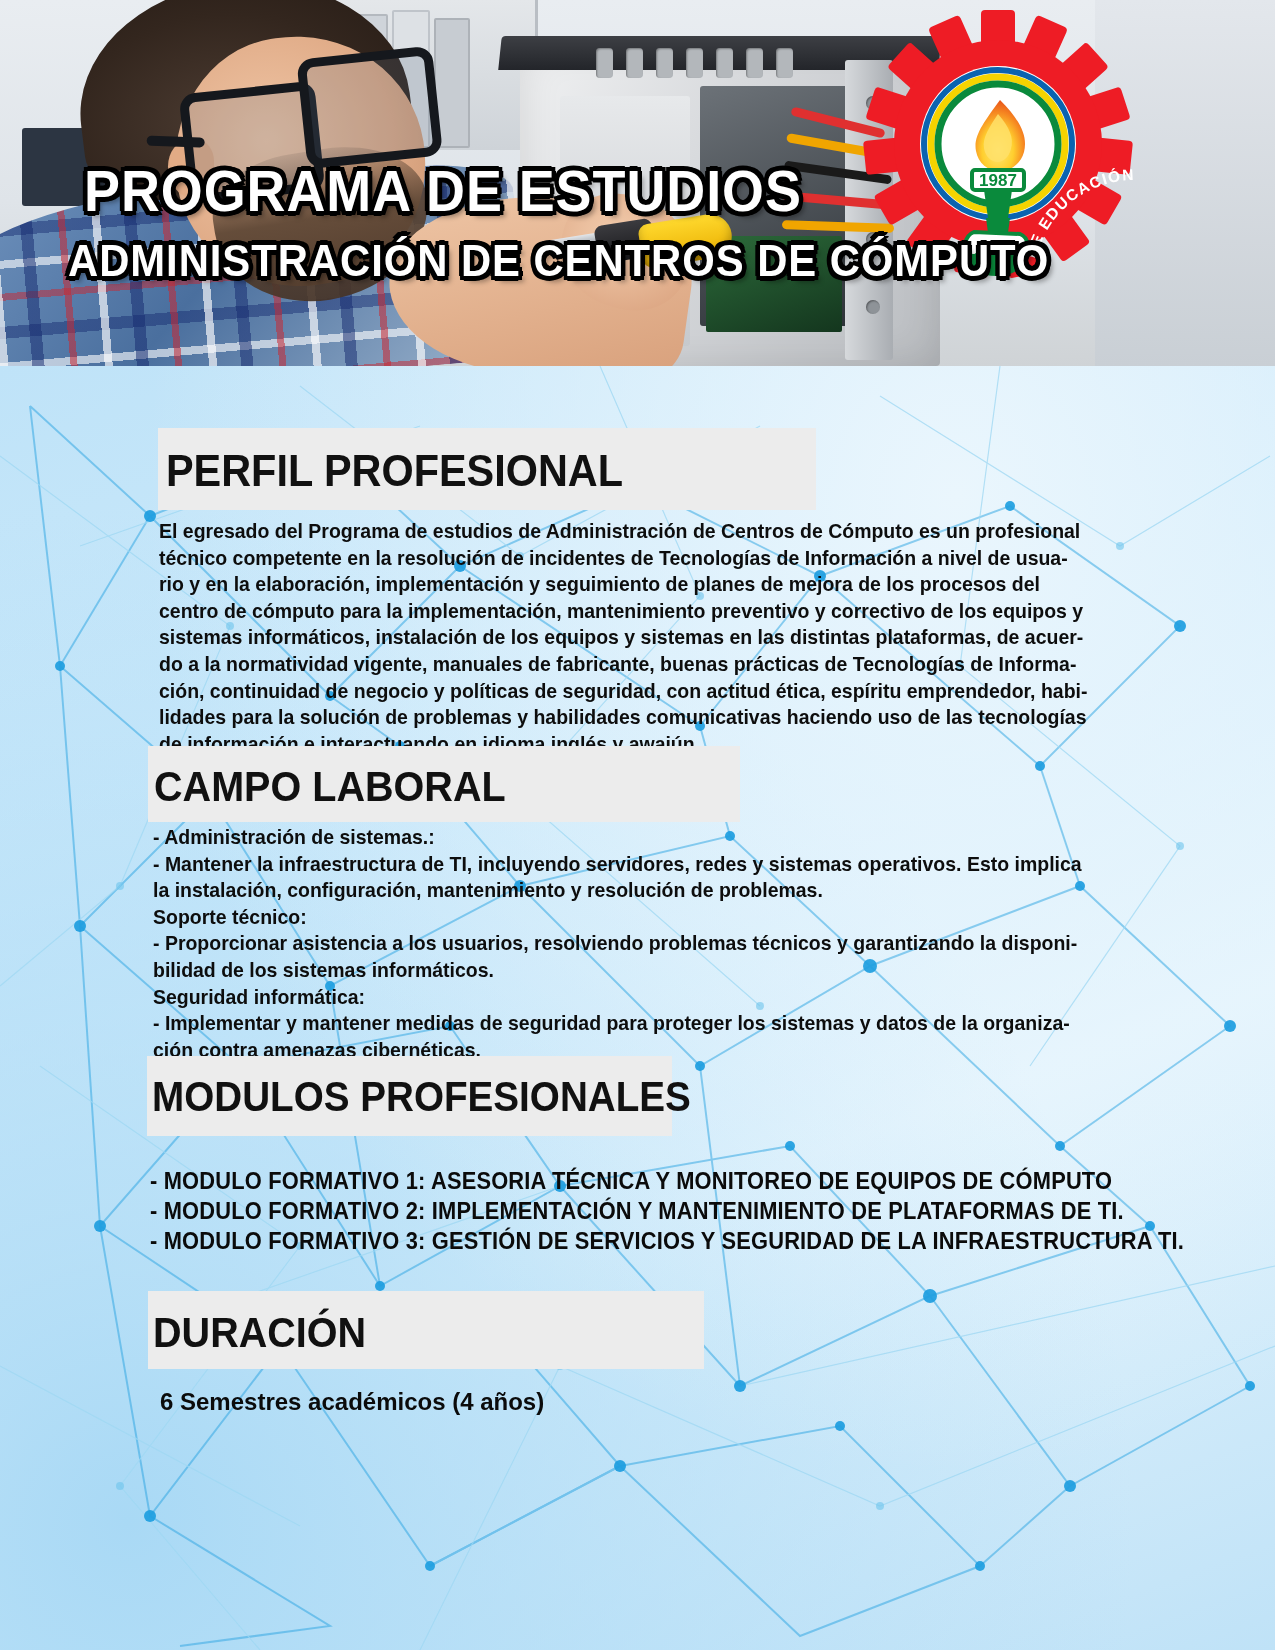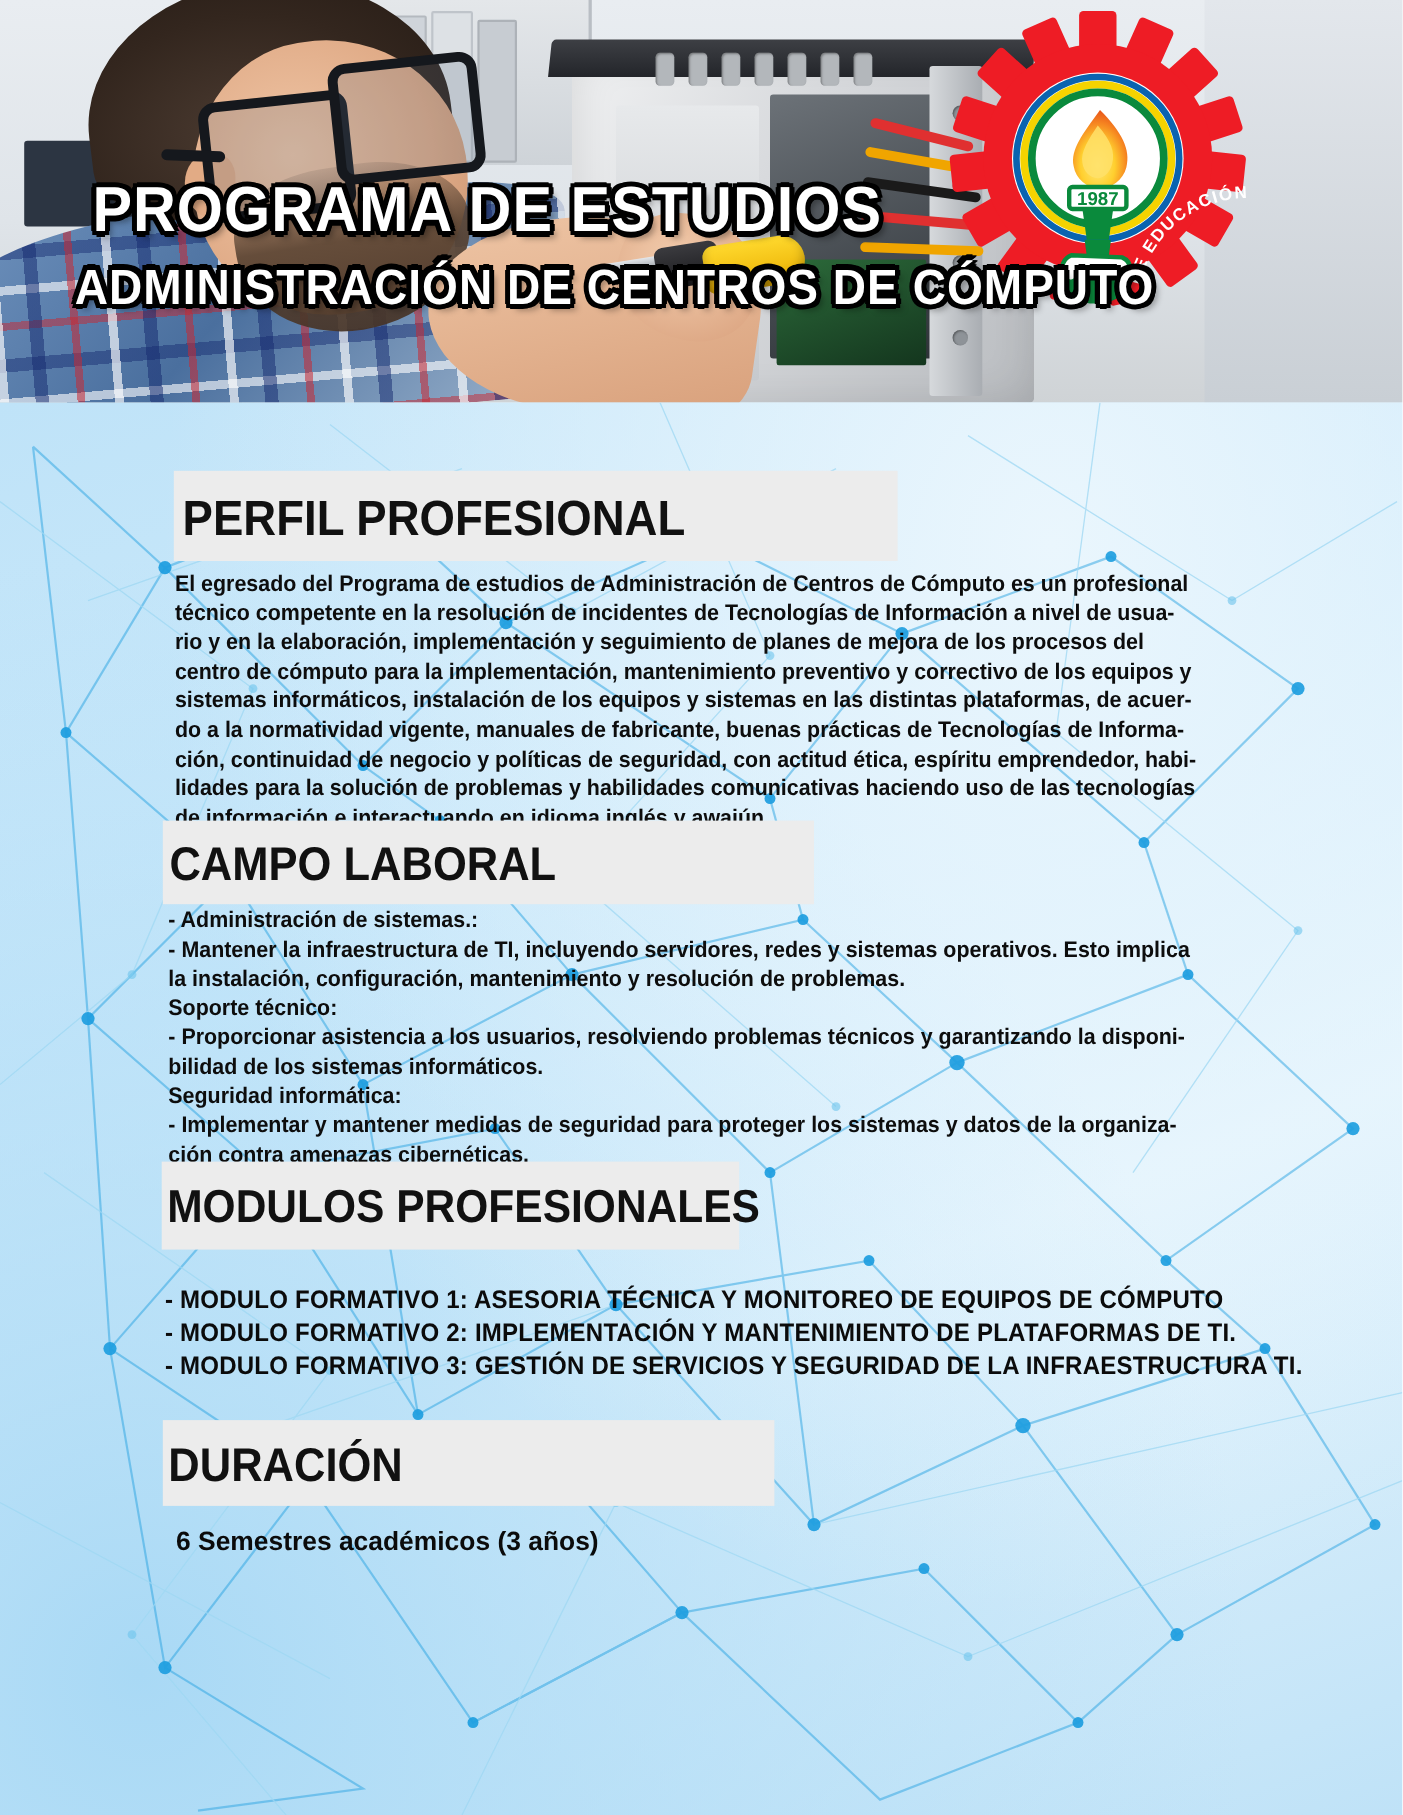--- a/index.html
+++ b/index.html
@@ -463,14 +463,14 @@
   <div class="band" style="left:147px;top:690px;width:525px;height:80px;"></div>
   <div class="band-text" style="left:152px;top:707px;font-size:42px;line-height:47px;">MODULOS PROFESIONALES</div>
   <div class="modline" id="modulos-lines" style="left:150px;top:800px;">
       <div>- MODULO FORMATIVO 1: ASESORIA TÉCNICA Y MONITOREO DE EQUIPOS DE CÓMPUTO</div>
       <div>- MODULO FORMATIVO 2: IMPLEMENTACIÓN Y MANTENIMIENTO DE PLATAFORMAS DE TI.</div>
       <div>- MODULO FORMATIVO 3: GESTIÓN DE SERVICIOS Y SEGURIDAD DE LA INFRAESTRUCTURA TI.</div>
     </div>
 
   <div class="band" style="left:148px;top:925px;width:556px;height:78px;"></div>
   <div class="band-text" style="left:153px;top:942px;font-size:43px;line-height:48px;">DURACIÓN</div>
-  <div class="dur-text" style="left:160px;top:1022px;">6 Semestres académicos (3 años)</div>
+  <div class="dur-text" style="left:160px;top:1022px;">6 Semestres académicos (4 años)</div>
 </div>
 
 </body></html>

